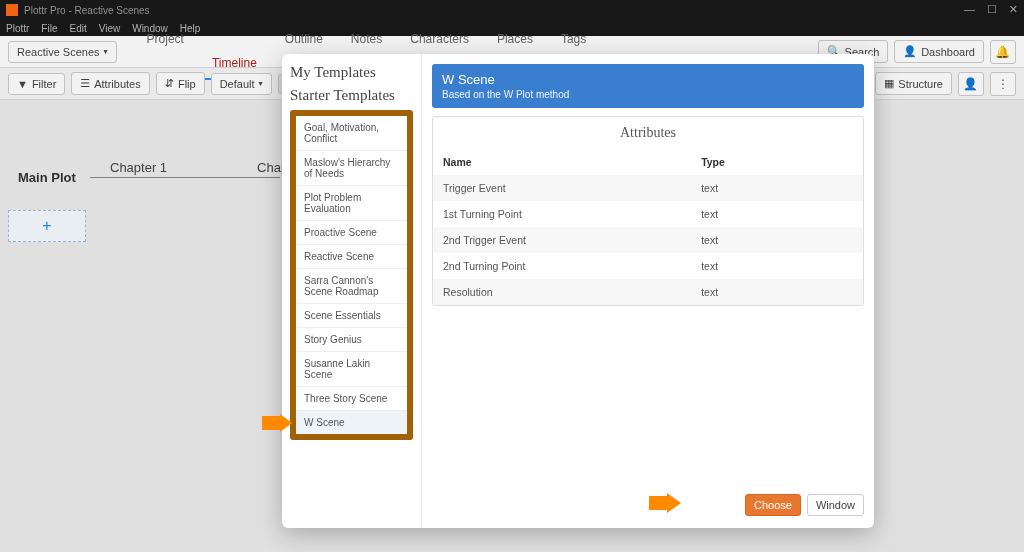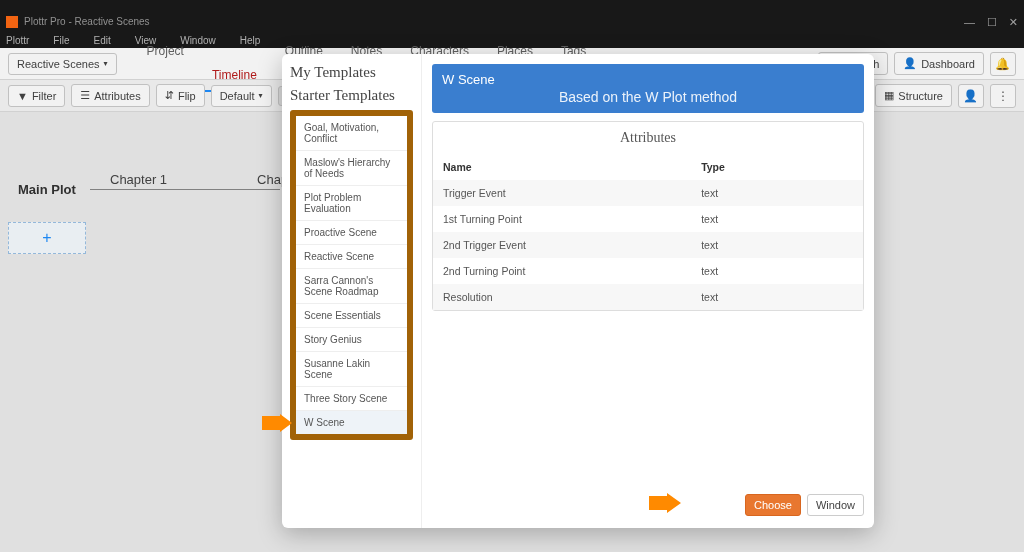--- a/index.html
+++ b/index.html
@@ -1,25 +1,25 @@
 <!DOCTYPE html>
 <html><head>
 <meta charset="utf-8">
 <style>
 * { box-sizing: border-box; margin: 0; padding: 0; }
 body { font-family: -apple-system, "Segoe UI", Arial, sans-serif; font-size: 12px; background: #e8e8e8; width: 1024px; height: 552px; overflow: hidden; position: relative; color: #333; }
 
 
-.titlebar { background: #1a1a1a; height: 20px; color: #999; font-size: 10px; display: flex; align-items: flex-start; padding: 16px 6px; }
+.titlebar { background: #1a1a1a; height: 20px; color: #999; font-size: 10px; display: flex; align-items: flex-end; padding: 4px 6px; }
 .titlebar .app-icon { width: 12px; height: 12px; background: #ff6a13; margin-right: 6px; }
 .titlebar .win-controls { margin-left: auto; display: flex; gap: 12px; color: #aaa; font-size: 11px; }
 .titlebar .win-controls span { cursor: pointer; }
 
 
-.menubar { background: #1a1a1a; height: 16px; color: #bbb; font-size: 10px; display: flex; align-items: center; padding: 0 6px; gap: 24px; }
+.menubar { background: #1a1a1a; height: 16px; color: #bbb; font-size: 10px; display: flex; align-items: center; padding: 0 6px; gap: 12px; }
 .menubar span { cursor: pointer; }
 
 
 .toolbar1 { background: #fff; height: 32px; display: flex; align-items: center; padding: 0 8px; border-bottom: 1px solid #ddd; }
 .btn { background: #fff; border: 1px solid #ccc; border-radius: 3px; padding: 4px 8px; font-size: 11px; cursor: pointer; display: inline-flex; align-items: center; gap: 4px; color: #444; }
 .btn .caret { font-size: 8px; }
 .tabs { display: flex; margin-left: 16px; gap: 0; }
 .tab { padding: 8px 14px; font-size: 12px; color: #666; cursor: pointer; border-bottom: 2px solid transparent; }
 .tab.active { color: #b91c1c; border-bottom-color: #1f8fff; margin-top: 24px; }
 .toolbar1 .right { margin-left: auto; display: flex; gap: 6px; align-items: center; }
@@ -47,21 +47,21 @@
 .modal-left { width: 140px; padding: 10px 8px; border-right: 1px solid #eee; overflow-y: auto; }
 .modal-left h3 { font-family: Georgia, serif; font-size: 15px; font-weight: 500; color: #444; margin-bottom: 6px; }
 .tpl-list { border: 6px solid #a16207; border-radius: 3px; }
 .tpl-item { padding: 6px 8px; font-size: 10px; color: #555; border-bottom: 1px solid #eee; cursor: pointer; }
 .tpl-item:last-child { border-bottom: none; }
 .tpl-item.selected { background: #eef3f8; }
 
 .modal-right { flex: 1; padding: 10px; position: relative; display: flex; flex-direction: column; }
 .tpl-header { background: #3a7ecf; color: #fff; border-radius: 3px; padding: 8px 10px; }
 .tpl-header .tname { font-size: 13px; font-weight: 500; }
-.tpl-header .tdesc { font-size: 14px; opacity: 0.9; margin-top: 2px; text-align: center; }
+.tpl-header .tdesc { font-size: 10px; opacity: 0.9; margin-top: 2px; }
 .attr-panel { border: 1px solid #ddd; border-radius: 3px; margin-top: 8px; }
 .attr-title { text-align: center; font-family: Georgia, serif; font-size: 14px; padding: 8px; color: #555; }
 .attr-row { display: flex; padding: 7px 10px; font-size: 10.5px; color: #555; }
 .attr-row.head { font-weight: 600; color: #333; justify-content: center; }
 .attr-row:nth-child(odd):not(.head) { background: #f7f7f7; }
 .attr-row .c1 { flex: 1.7; }
 .attr-row .c2 { flex: 1; }
 
 .modal-footer { margin-top: auto; display: flex; gap: 6px; justify-content: flex-end; padding: 6px 0 2px; }
 .btn-primary { background: #e8772f; border-color: #d8661f; color: #fff; }

